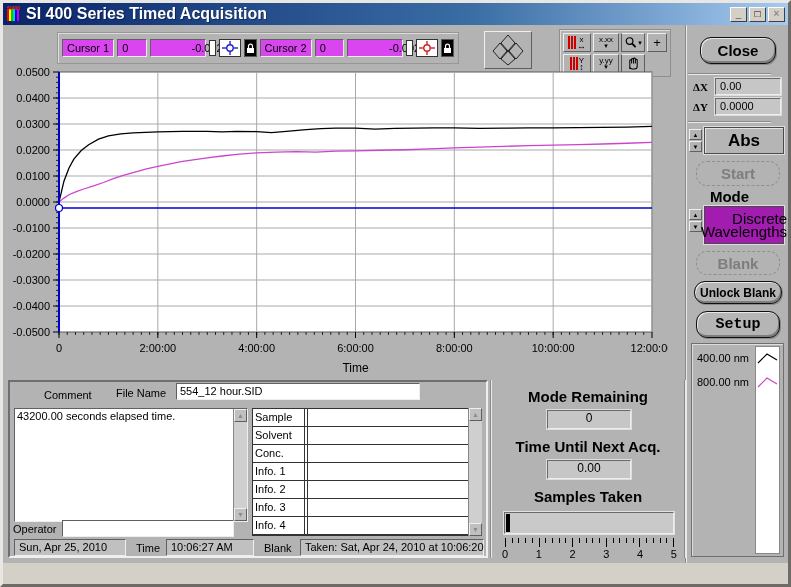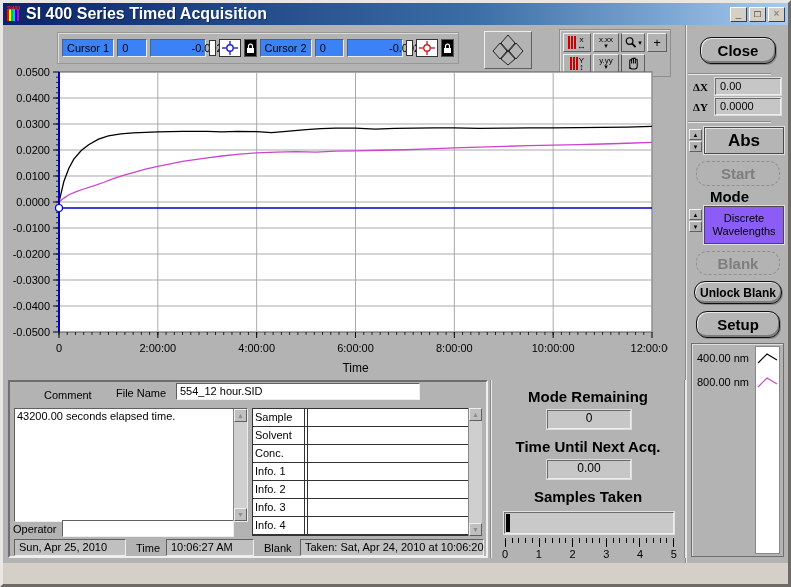--- a/index.html
+++ b/index.html
@@ -17,21 +17,21 @@
              display:flex; align-items:center; justify-content:center; font-size:10px; font-weight:bold; line-height:1; }
   .win-btn.close-glyph { color:#8a8a8a; }
   .app-icon { width:16px; height:16px; flex:0 0 16px; }
   
   .menubar { height:20px; background:#d4d0c8; display:flex; align-items:center; padding-left:4px;
              border-bottom:1px solid #9a9792; font-size:12px; }
   .menu-item { padding:2px 8px; cursor:default; }
   .menu-item u { text-decoration:underline; }
   
   .content { position:relative; width:785px; height:538px; background:#b3b3b3; }
-  .sunken { border:1px solid; border-color:#5f5f5f #ececec #ececec #5f5f5f; background:#3b82f6; }
+  .sunken { border:1px solid; border-color:#5f5f5f #ececec #ececec #5f5f5f; background:#d946ef; }
   .raised { border:1px solid; border-color:#efefef #5f5f5f #5f5f5f #efefef; background:#b3b3b3; }
   .groove { position:absolute; height:0; border-top:1px solid #8a8a8a; border-bottom:1px solid #e9e9e9; }
   
   .cursor-panel { position:absolute; left:54px; top:7px; width:402px; height:32px;
                   border:1px solid #979797; box-shadow:inset 1px 1px 0 #dcdcdc;
                   display:flex; align-items:center; gap:3px; padding:0 4px; }
   .cbox { height:18px; display:flex; align-items:center; padding:0 4px; font-size:11px; white-space:nowrap; }
   .cval1 { width:64px; } .cval2 { width:56px;padding-left:41px; }
   .swatch { width:16px; height:16px; background:#fff; border:1px solid #333; position:relative; }
   .swatch.filled::after { content:""; position:absolute; left:3px; top:3px; right:3px; bottom:3px; background:#000; }
@@ -58,22 +58,22 @@
   .btn { border-radius:11px; background:#b5b5b5; border:1px solid #101010;
          box-shadow:inset 1px 1px 0 #e8e8e8, inset -1px -2px 0 #7d7d7d, 1px 1px 0 #8a8a8a;
          display:flex; align-items:center; justify-content:center; font-weight:bold; cursor:pointer; }
   .btn.disabled { color:#7e7e7e; background:transparent; border:1px dashed #8f8f8f; box-shadow:none; cursor:default; }
   .dlabel { position:absolute; font-size:11px; font-weight:bold; font-family:"Liberation Serif","DejaVu Serif",serif; }
   .dval { position:absolute; height:17px; font-size:11px; padding:1px 4px;
           background:#c6c6c6; border:1px solid; border-color:#6a6a6a #ededed #ededed #6a6a6a;
           box-shadow:0 0 0 1px #dedede; }
   .spinner { position:absolute; width:13px; display:flex; flex-direction:column; gap:1px; }
   .spin-btn { height:11px; display:flex; align-items:center; justify-content:center; font-size:6px; line-height:1; }
-  .mode-box { position:absolute; text-align:center; font-size:11px; line-height:13px;
-              background:#8b5cf6; border:1px solid #4a4a4a; box-shadow:0 0 0 1px #dedede;
+  .mode-box { position:absolute; text-align:right; font-size:15px; line-height:13px;
+              background:#a21caf; border:1px solid #4a4a4a; box-shadow:0 0 0 1px #dedede;
               display:flex; align-items:center; justify-content:center; }
   .abs-box { position:absolute; font-size:17px; font-weight:bold; text-align:center;
              border:1px solid #4a4a4a; box-shadow:inset 1px 1px 0 #e3e3e3, 0 0 0 1px #dedede;
              display:flex; align-items:center; justify-content:center; background:#b5b5b5; }
   .legend { position:absolute; left:5px; top:318px; width:93px; height:214px;
             border:1px solid #6f6f6f; box-shadow:inset 1px 1px 0 #ddd; background:#b3b3b3; }
   .legend-strip { position:absolute; right:3px; top:2px; bottom:2px; width:25px; background:#fff;
                   border:1px solid #888; }
   .legend-label { position:absolute; left:5px; font-size:11px; white-space:nowrap; }
   .legend-sample { position:absolute; right:4px; }
@@ -452,21 +452,21 @@
       <div class="bm-head" style="position:absolute;top:163px;width:100%;">Mode</div>
 
       <span class="spinner" style="left:3px;top:184px;">
         <span class="spin-btn raised">▲</span>
         <span class="spin-btn raised">▼</span>
       </span>
       <span class="mode-box" style="left:18px;top:181px;width:80px;height:38px;">Discrete Wavelengths</span>
 
       <button class="btn disabled" style="position:absolute;left:10px;top:226px;width:84px;height:24px;font-size:15px;">Blank</button>
       <button class="btn" style="position:absolute;left:8px;top:256px;width:88px;height:23px;font-size:12px;">Unlock Blank</button>
-      <button class="btn" style="position:absolute;left:10px;top:286px;width:84px;height:27px;font-size:15px;">Setup</button>
+      <button class="btn" style="position:absolute;left:10px;top:286px;width:84px;height:27px;font-size:15px;font-family:Liberation Mono, monospace;">Setup</button>
 
       <div class="legend">
         <div class="legend-strip"></div>
         <span class="legend-label" style="top:8px;">400.00 nm</span>
         <svg class="legend-sample" style="top:6px;" width="22" height="16" viewBox="0 0 22 16">
           <polyline points="1,13 10,4 20,10" fill="none" stroke-width="1.2" stroke="#000000"></polyline>
         </svg>
         <span class="legend-label" style="top:32px;">800.00 nm</span>
         <svg class="legend-sample" style="top:30px;" width="22" height="16" viewBox="0 0 22 16">
           <polyline points="1,13 10,4 20,10" fill="none" stroke-width="1.2" stroke="#cc44cc"></polyline>

